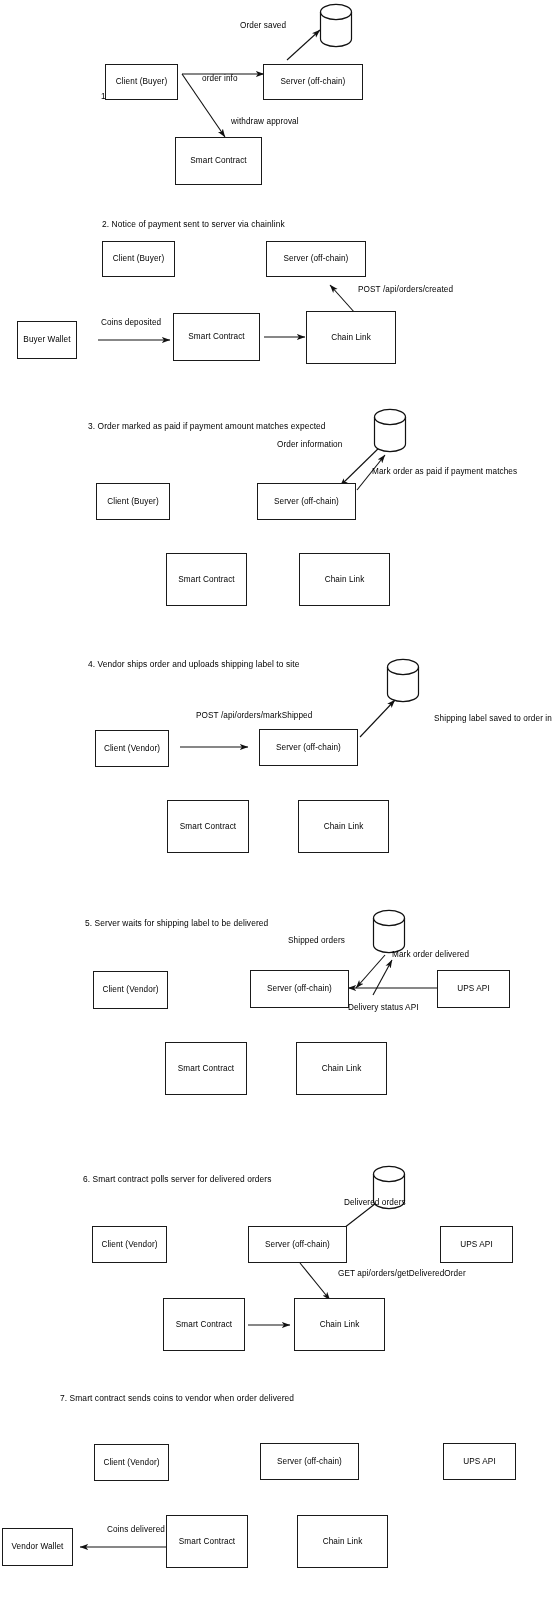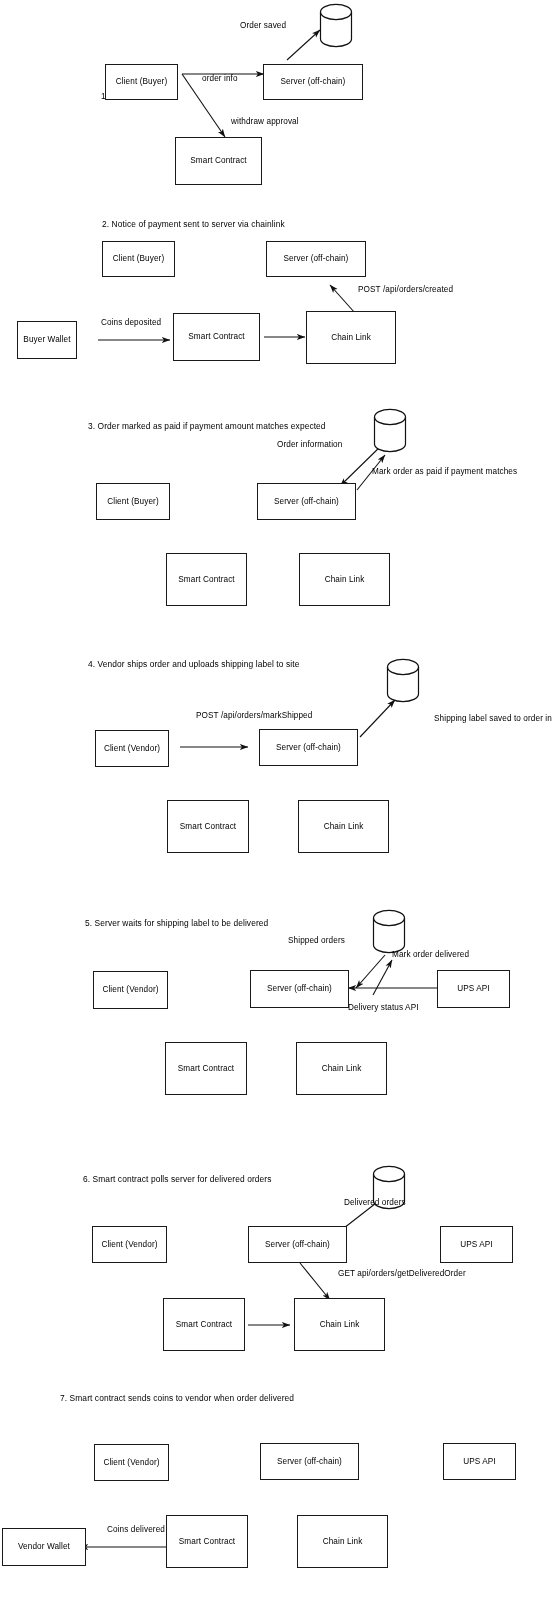--- a/index.html
+++ b/index.html
@@ -193,17 +193,17 @@
   <div class="node" style="left:440px; top:1226px; width:73px; height:37px;">UPS API</div>
   <div class="node" style="left:163px; top:1298px; width:82px; height:53px;">Smart Contract</div>
   <div class="node" style="left:294px; top:1298px; width:91px; height:53px;">Chain Link</div>
 
   <div class="caption" style="left:60px; top:1393px;">7. Smart contract sends coins to vendor when order delivered</div>
   <div class="edge-label" style="left:95px; top:1525px;padding-left:12px;">Coins delivered</div>
 
   <div class="node" style="left:94px; top:1444px; width:75px; height:37px;">Client (Vendor)</div>
   <div class="node" style="left:260px; top:1443px; width:99px; height:37px;">Server (off-chain)</div>
   <div class="node" style="left:443px; top:1443px; width:73px; height:37px;">UPS API</div>
-  <div class="node" style="left:2px; top:1528px; width:84px; height:38px;">Vendor Wallet</div>
+  <div class="node" style="left:2px; top:1528px; width:71px; height:38px;">Vendor Wallet</div>
   <div class="node" style="left:166px; top:1515px; width:82px; height:53px;">Smart Contract</div>
   <div class="node" style="left:297px; top:1515px; width:91px; height:53px;">Chain Link</div>
 
 </div>
 
 </body></html>

